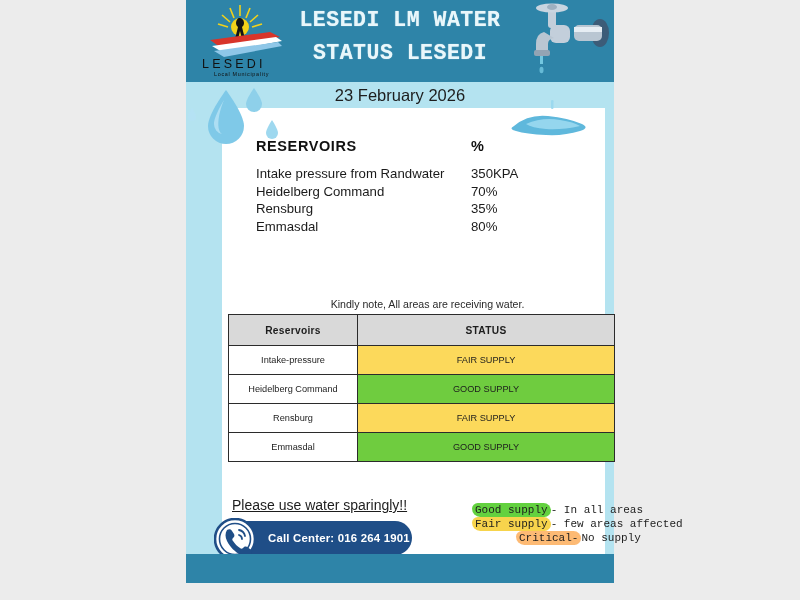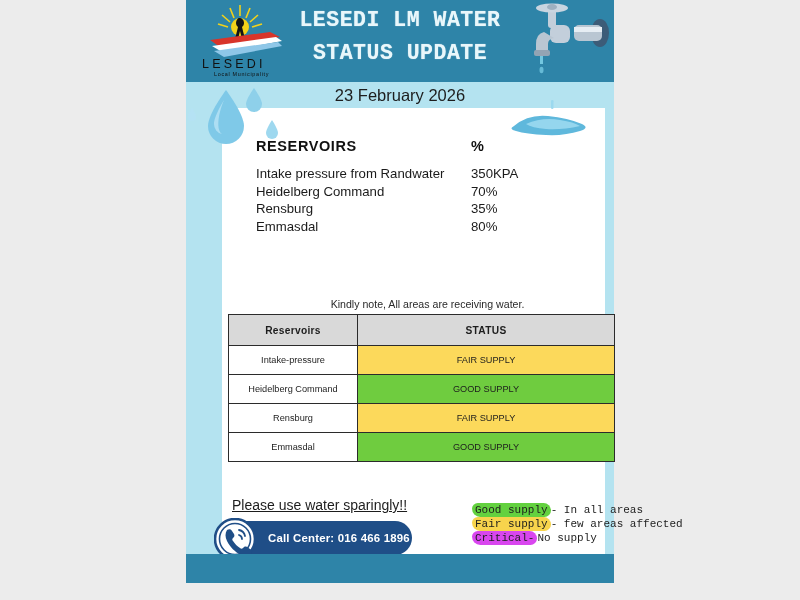--- a/index.html
+++ b/index.html
@@ -228,21 +228,21 @@
     font-family: Liberation Mono, monospace;
   }
   .hl {
     position: relative;
     padding: 1px 3px;
     border-radius: 7px 9px 8px 10px;
     color: #1d1d1d;
   }
   .hl.g { background: #63d13f; }
   .hl.y { background: #f7d44c; }
-  .hl.r { background: #d946ef; }
+  .hl.r { background: #fdba74; margin-left: 44px; }
 
   
   .bottombar {
     position: absolute;
     left: 0; top: 554px;
     width: 428px;
     height: 29px;
     background: #2e84a8;
   }
 </style>
@@ -269,21 +269,21 @@
       <path d="M16 38 L76 30 L86 35 L26 45 Z" fill="#d8352a"></path>
       <path d="M18 44 L82 35 L88 39 L28 50 Z" fill="#ffffff"></path>
       <path d="M20 49 L84 40 L88 44 L30 55 Z" fill="#8fc7e8"></path>
       <text x="8" y="66" fill="#111111" font-family="'Liberation Sans', sans-serif" font-size="12.5" letter-spacing="3.2">LESEDI</text>
       <text x="20" y="74" fill="#111111" font-family="'Liberation Sans', sans-serif" font-size="5.4" letter-spacing=".7">Local Municipality</text>
     </svg>
   </div>
 
   <div class="banner-title">
     <span class="ln">LESEDI LM WATER</span>
-    <span class="ln">STATUS UPDATE</span>
+    <span class="ln">STATUS LESEDI</span>
   </div>
 
   <div class="tap">
     <svg width="100" height="82" viewBox="0 0 100 82" xmlns="http://www.w3.org/2000/svg">
       <ellipse cx="86" cy="33" rx="9" ry="14" fill="#3c5c78"></ellipse>
       <rect x="60" y="25" width="28" height="16" rx="5" fill="#b9c6d2"></rect>
       <rect x="60" y="27" width="28" height="5" fill="#e6edf3"></rect>
       <rect x="36" y="25" width="20" height="18" rx="6" fill="#c3cfdb"></rect>
       <path d="M30 32 q-8 2 -8 12 v8 h12 v-8 q0 -5 6 -6 z" fill="#b9c6d2"></path>
       <rect x="20" y="50" width="16" height="6" rx="2" fill="#93a4b4"></rect>
@@ -368,21 +368,21 @@
     <tr>
       <td class="k">Emmasdal</td>
       <td class="v good">GOOD SUPPLY</td>
     </tr>
   </tbody>
 </table>
 
 <div class="sparingly">Please use water sparingly!!</div>
 
 <div class="callbar"></div>
-<div class="call-text">Call Center: 016 466 1896</div>
+<div class="call-text">Call Center: 016 264 1901</div>
 <div class="phone-icon">
   <svg width="42" height="42" viewBox="0 0 42 42" xmlns="http://www.w3.org/2000/svg">
     <circle cx="21" cy="21" r="20" fill="#ffffff"></circle>
     <circle cx="21" cy="21" r="20" fill="none" stroke="#1f4e87" stroke-width="2.6"></circle>
     <circle cx="21" cy="21" r="15.5" fill="none" stroke="#1f4e87" stroke-width="1.6"></circle>
     <path d="M13 12 c2 -1 4 -1 5 1 l2 3 c1 2 0 3 -1 4 c-1 1 -1 2 0 3 c2 3 4 5 7 7 c1 1 2 1 3 0 c1 -1 2 -2 4 -1 l3 2 c2 1 2 3 1 5 c-2 3 -6 3 -10 1 c-6 -3 -11 -8 -14 -14 c-2 -4 -2 -8 0 -11 Z" fill="#1f4e87"></path>
     <g fill="none" stroke="#1f4e87" stroke-width="1.8" stroke-linecap="round">
       <path d="M25 12 q5 1 6 6"></path>
       <path d="M25 17 q3 1 3 4"></path>
     </g>

